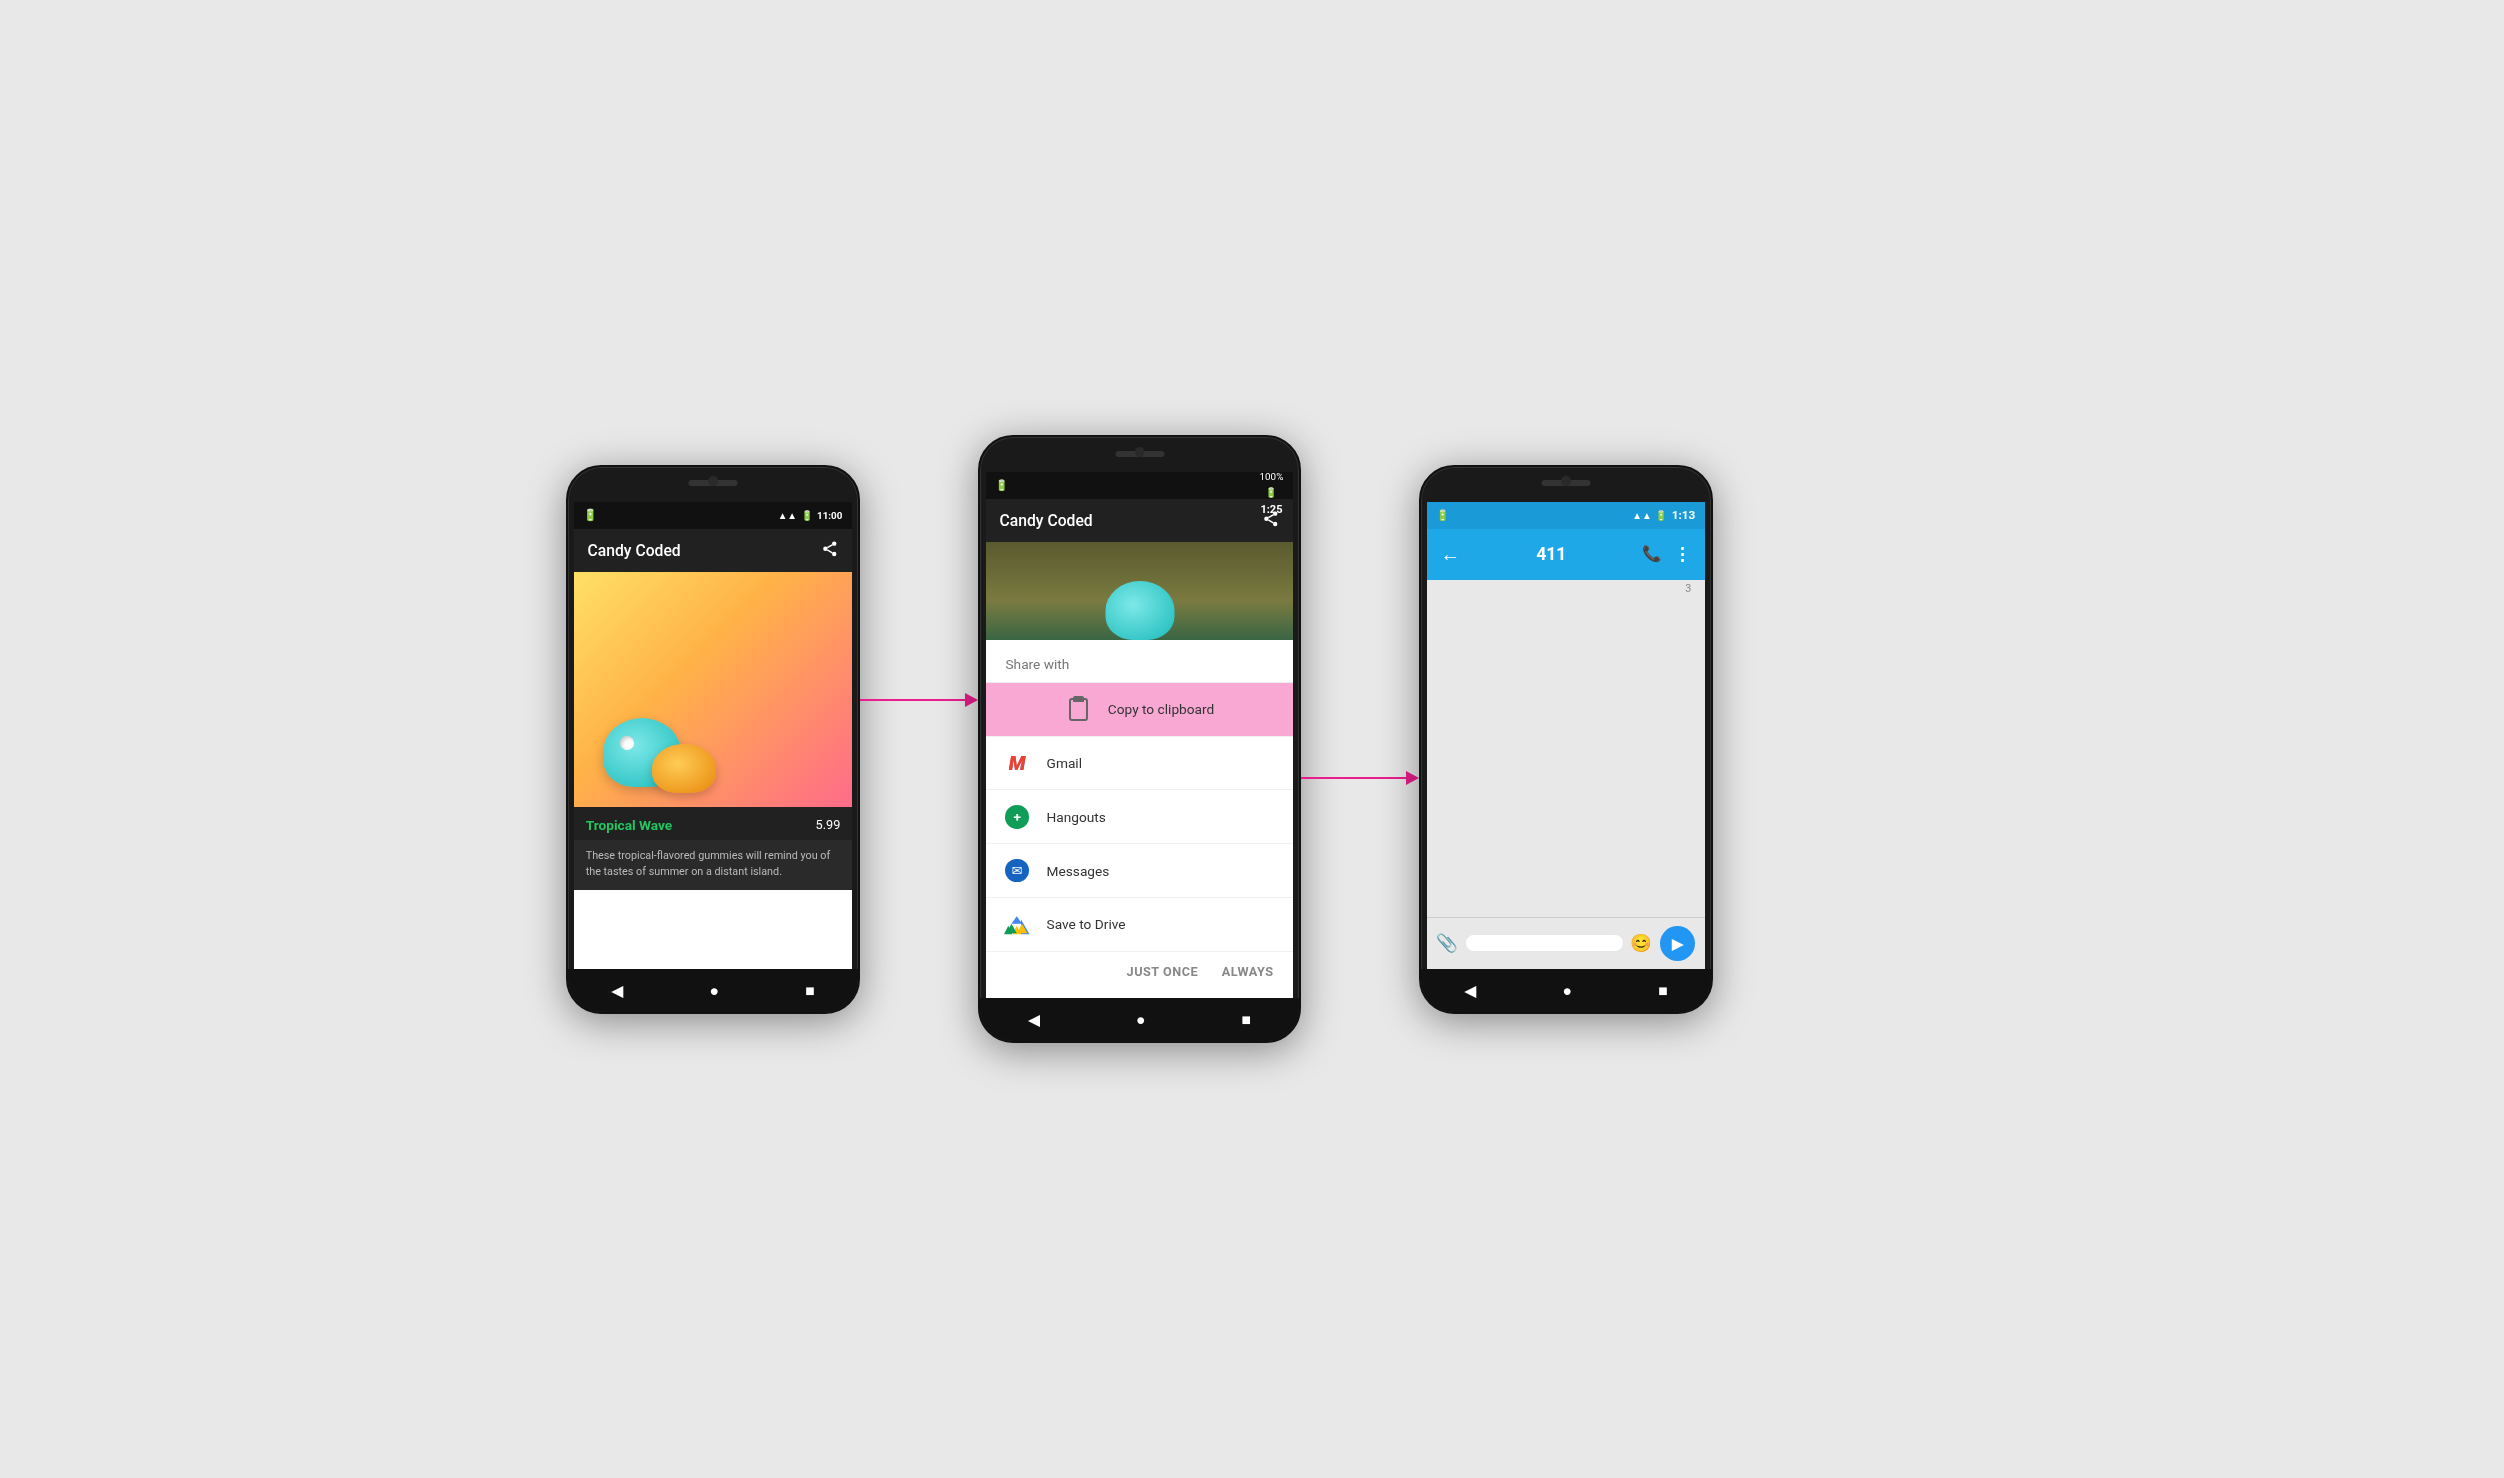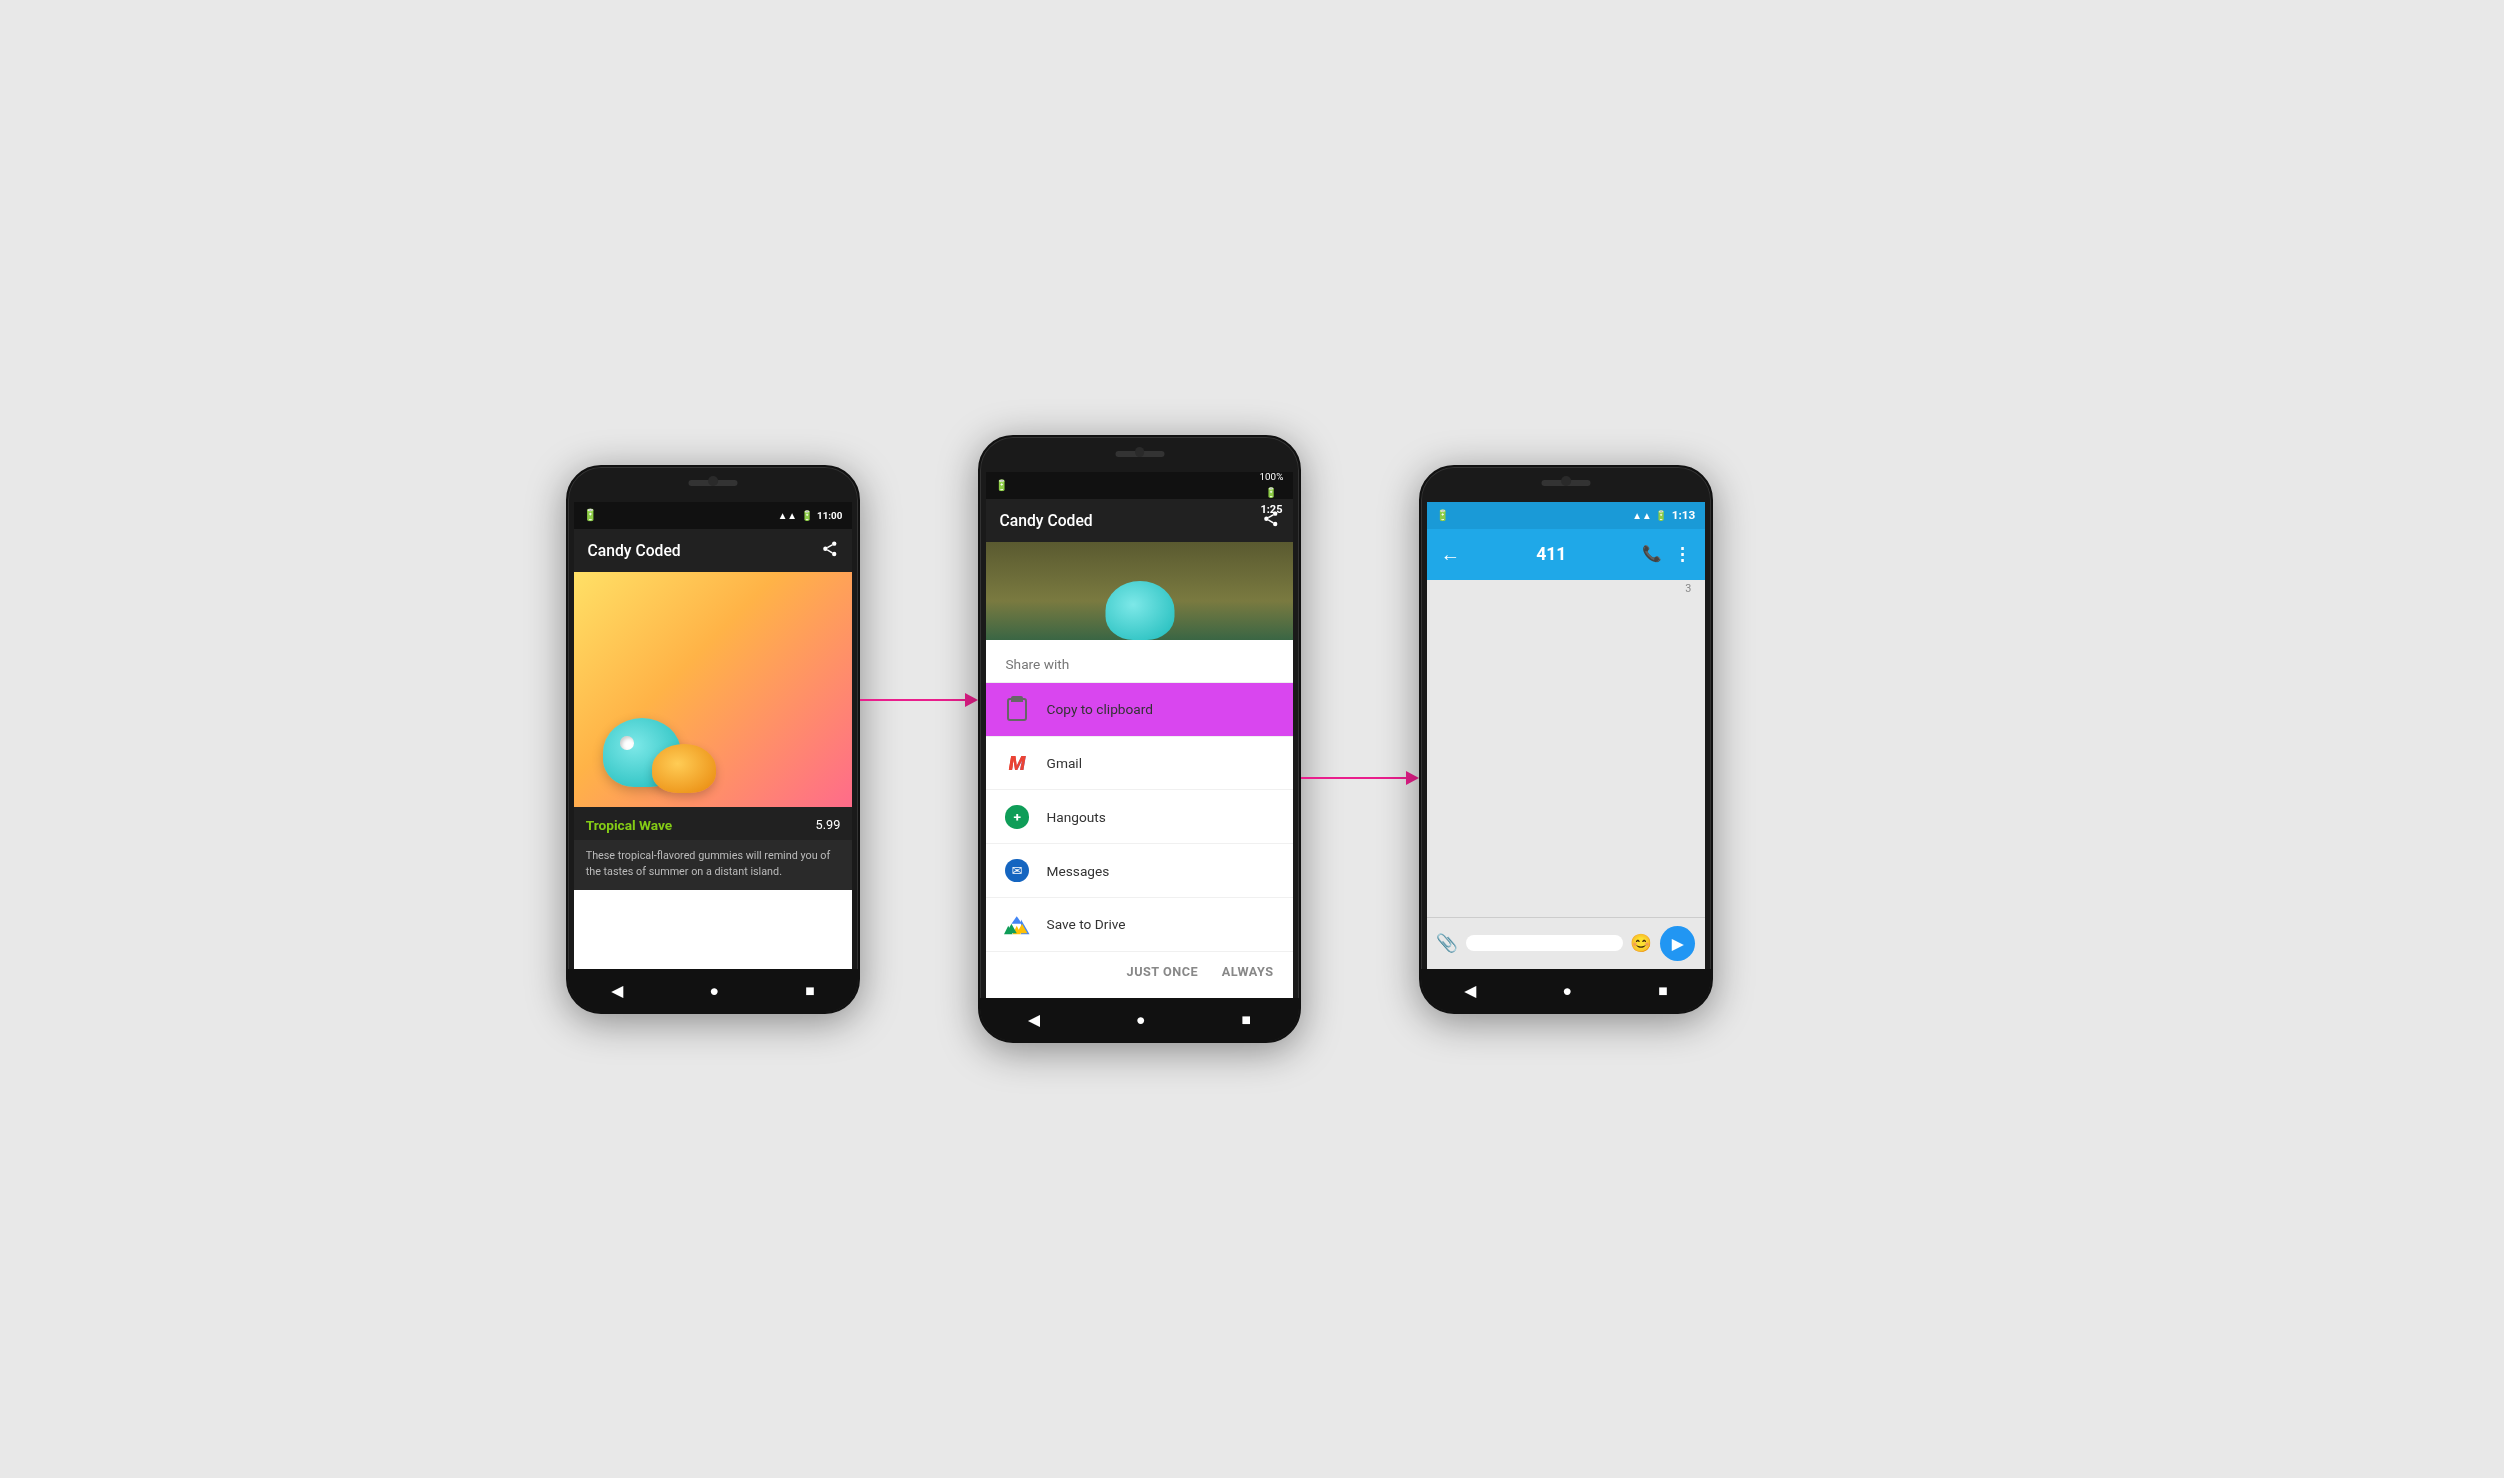--- a/index.html
+++ b/index.html
@@ -167,21 +167,21 @@
       position: absolute;
       bottom: 13.7px;
       left: 78px;
       box-shadow: 0 3.9px 9.8px rgba(0,0,0,0.2);
     }
     .product-info {
       padding: 9.8px 11.8px 7.8px;
       background: #212121;
     }
     .product-name {
-      color: #84cc16;
+      color: #22c55e;
       font-size: 13.7px;
       font-weight: bold;
     }
     .product-price {
       color: #fff;
       font-size: 12.7px;
     }
     .product-row {
       display: flex;
       justify-content: space-between;
@@ -584,21 +584,21 @@
         </span>
       </div>
 
       <div class="phone-2-image">
         <div class="candy-partial"></div>
       </div>
 
       <div class="share-sheet">
         <div class="share-header">Share with</div>
 
-        <div class="share-item" style="background:#d946ef;">
+        <div class="share-item" style="background:#f9a8d4;justify-content:center;">
           <div class="share-item-icon">
             <div class="icon-clipboard"></div>
           </div>
           <span class="share-item-label">Copy to clipboard</span>
         </div>
 
         <div class="share-item">
           <div class="share-item-icon">
             <span class="gmail-m" style="font-size:19.6px;font-weight:900;font-style:italic;color:#EA4335;">M</span>
           </div>

